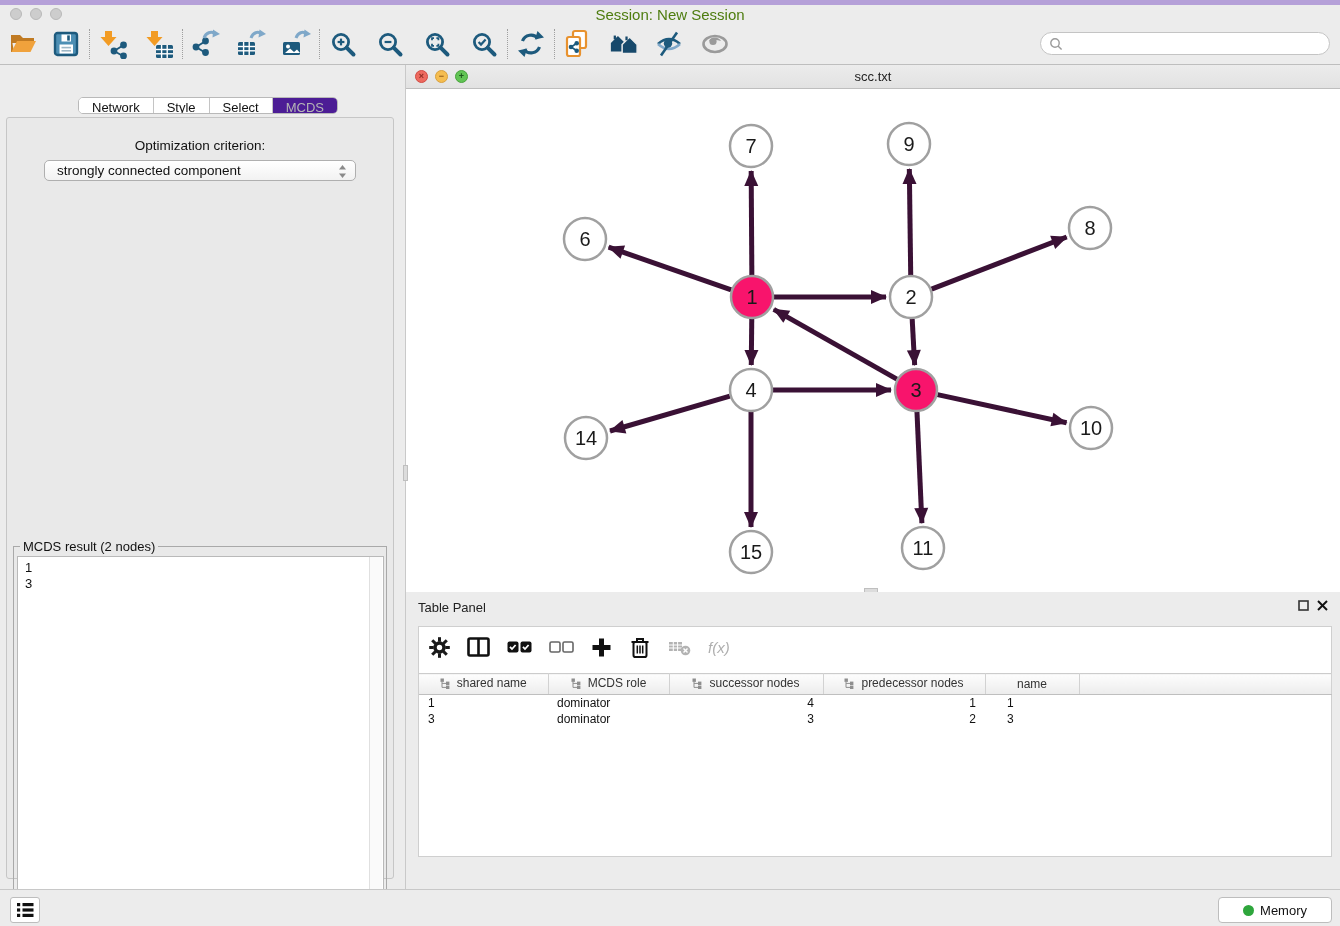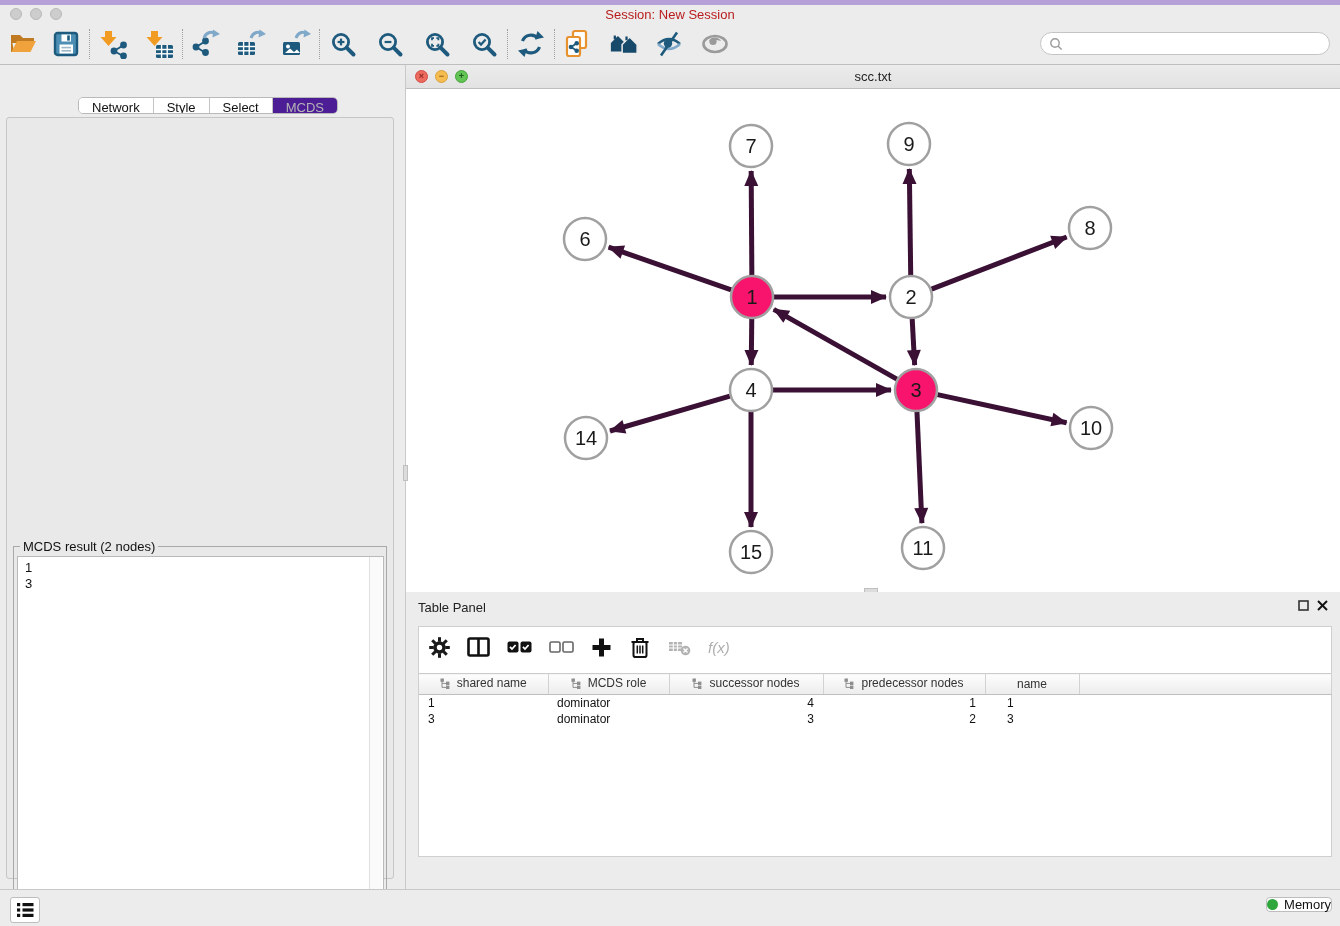--- a/index.html
+++ b/index.html
@@ -3,21 +3,21 @@
 <meta charset="utf-8">
 <style>
   * { margin:0; padding:0; box-sizing:border-box; }
   html,body { width:1340px; height:926px; }
   body { font-family:"Liberation Sans","DejaVu Sans",sans-serif; background:#ECECEC; position:relative; overflow:hidden; }
   .abs { position:absolute; }
 
   
   #purple-strip { left:0; top:0; width:1340px; height:5px; background:#B5A0D8; }
   #titlebar { left:0; top:5px; width:1340px; height:19px; background:#ECECEC; }
-  #titlebar .title { width:100%; text-align:center; font-size:13px; color:#b91c1c; line-height:19px; }
+  #titlebar .title { width:100%; text-align:center; font-size:15px; color:#4d7c0f; line-height:19px; }
   .tl-dot { width:12px; height:12px; border-radius:50%; background:#CDCDCD; border:1px solid #B9B9B9; display:inline-block; }
   #tl-group { left:10px; top:8px; display:flex; gap:8px; }
 
   #toolbar { left:0; top:24px; width:1340px; height:41px; background:#ECECEC; border-bottom:1px solid #BEBEBE; display:flex; align-items:center; }
   .tb-icon { width:30px; height:30px; display:flex; align-items:center; justify-content:center; flex:0 0 auto; }
   .tb-sep { width:1px; height:30px; border-left:1px dotted #9F9F9F; margin:0 8px; flex:0 0 auto; }
   #search-wrap { position:absolute; right:10px; top:32px; width:290px; height:23px; background:#fff; border:1px solid #C4C4C4; border-radius:12px; display:flex; align-items:center; padding-left:8px; }
 
   
   #control-panel { left:0; top:65px; width:400px; height:824px; background:#ECECEC; }
@@ -63,21 +63,21 @@
   #node-table td { height:16px; font-size:12px; color:#111; padding:0 9px; overflow:hidden; white-space:nowrap; }
   #node-table td.num { text-align:right; }
   #node-table td.name-col { padding-left:22px; }
   #tp-tabs { position:absolute; left:0; top:272px; width:100%; display:flex; justify-content:center; }
   #tp-tabs .group { display:flex; border:1px solid #B9B9B9; border-radius:6px; overflow:hidden; background:#fff; height:22px; }
   #tp-tabs .seg-tab { line-height:20px; }
 
   
   #statusbar { left:0; top:889px; width:1340px; height:37px; background:#ECECEC; border-top:1px solid #C8C8C8; }
   #status-list-btn { position:absolute; left:10px; top:7px; width:30px; height:26px; background:#fff; border:1px solid #BDBDBD; border-radius:3px; display:flex; align-items:center; justify-content:center; }
-  #memory-btn { position:absolute; right:8px; top:7px; height:15px; background:#fff; border:1px solid #BDBDBD; border-radius:4px; display:flex; align-items:center; gap:6px; padding:0 0; font-size:13px; color:#111; }
+  #memory-btn { position:absolute; right:8px; top:7px; height:26px; background:#fff; border:1px solid #BDBDBD; border-radius:4px; display:flex; align-items:center; gap:6px; padding:0 24px; font-size:13px; color:#111; }
   #memory-dot { width:11px; height:11px; border-radius:50%; background:#2EA63C; }
 </style>
 </head>
 <body>
 
 <div id="purple-strip" class="abs"></div>
 <div id="titlebar" class="abs">
   <div class="title">Session: New Session</div>
 </div>
 <div id="tl-group" class="abs">
@@ -267,20 +267,30 @@
 </div>
 
 <div id="control-panel" class="abs">
   <div id="cp-tabs">
       <span class="seg-tab">Network</span>
       <span class="seg-tab">Style</span>
       <span class="seg-tab">Select</span>
       <span class="seg-tab active">MCDS</span>
     </div>
   <div id="cp-content">
+    <div id="opt-label">Optimization criterion:</div>
+    <div id="criterion-select">
+      <span>strongly connected component</span>
+      <span class="stepper">
+        <svg width="9" height="15" viewBox="0 0 9 15">
+          <path d="M4.5 1 L8 5.6 H1 z" fill="#8A8A8A"></path>
+          <path d="M1 9.4 H8 L4.5 14 z" fill="#8A8A8A"></path>
+        </svg>
+      </span>
+    </div>
     <div id="result-box">
       <span id="result-label">MCDS result (2 nodes)</span>
       <div id="result-area">1
 3</div>
       <div id="result-scroll"></div>
     </div>
   </div>
 </div>
 
 <div id="network-window" class="abs">

